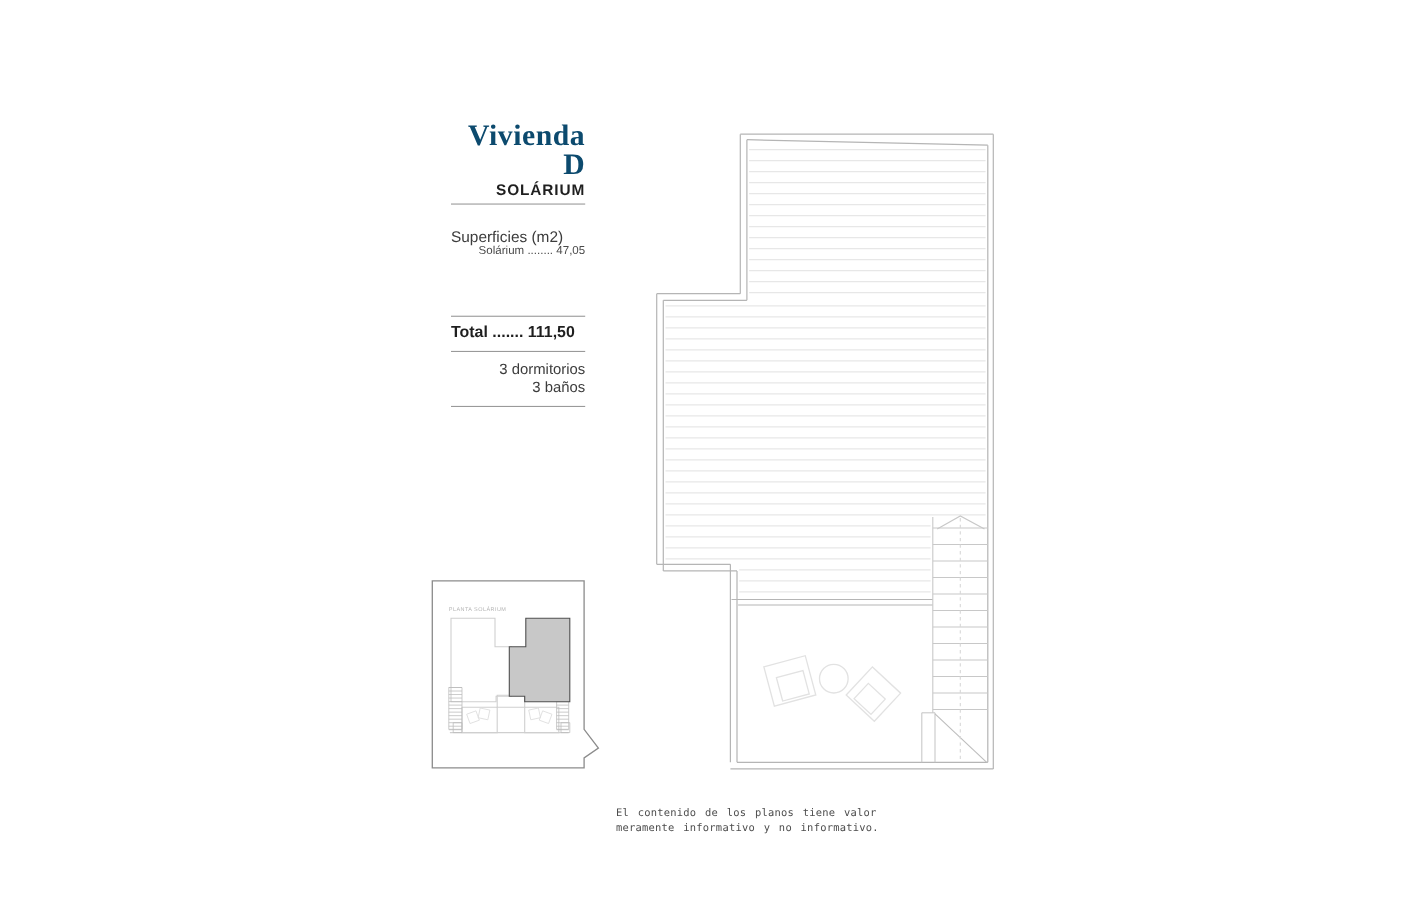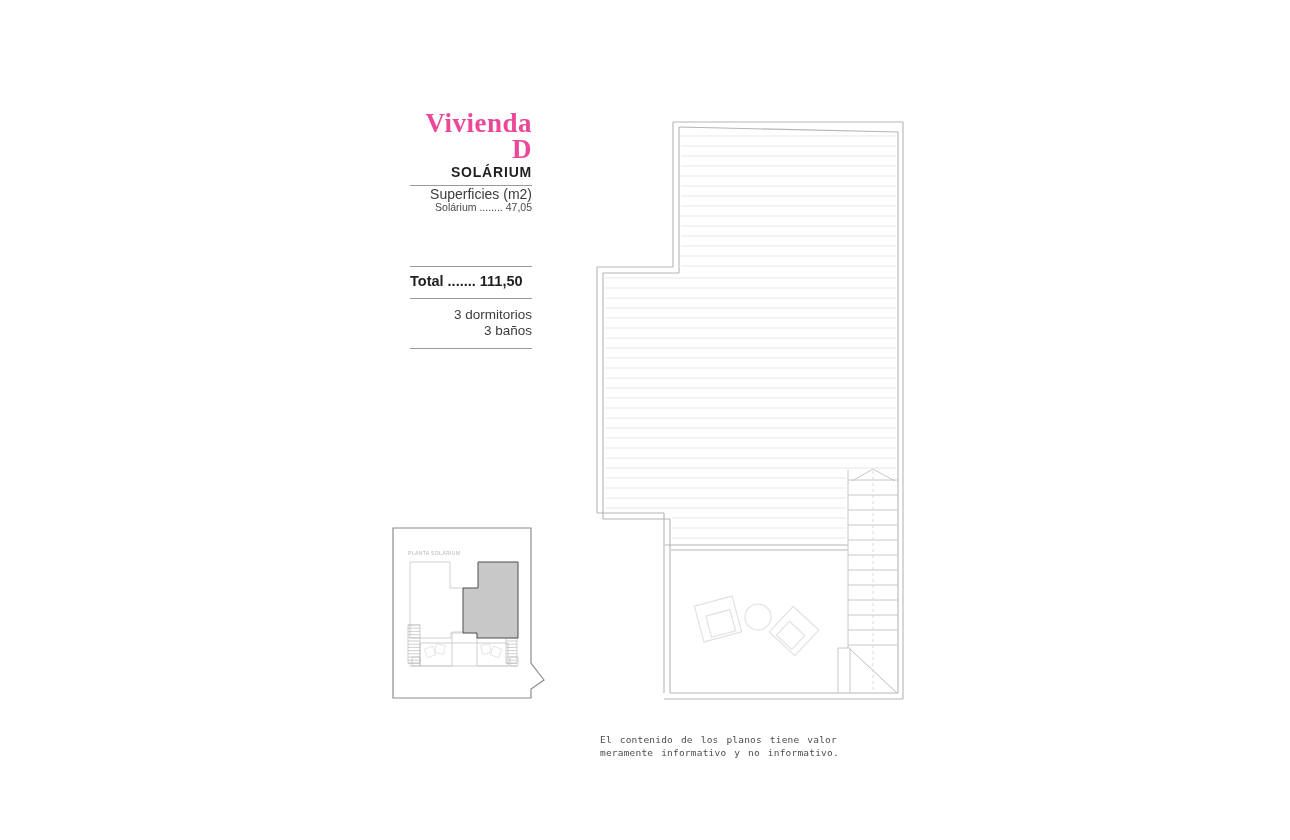--- a/index.html
+++ b/index.html
@@ -2,39 +2,39 @@
 <html><head>
 <meta charset="utf-8">
 <style>
   html,body{margin:0;padding:0;background:#fff;}
   #sheet{position:relative;width:1290px;height:840px;background:#fff;overflow:hidden;
          font-family:"Liberation Sans",sans-serif;}
 
   
   .title-block{position:absolute;left:410px;top:110px;width:122px;}
   .tb-title{margin:0;font-family:"Liberation Serif",serif;font-weight:bold;
-            font-size:27px;line-height:26px;color:#ec4899;text-align:right;letter-spacing:.5px;}
+            font-size:27px;line-height:26px;color:#0c4a6e;text-align:right;letter-spacing:.5px;}
   .tb-subtitle{margin:3px 0 0 0;font-size:14px;font-weight:bold;color:#1f1f1f;
                text-align:right;letter-spacing:.8px;line-height:15px;}
   .rule{border:none;border-top:1.3px solid #9a9a9a;margin:0;width:100%;}
   .rule1{margin-top:5px;}
-  .tb-surfaces{margin-top:1px;font-size:14px;color:#3c3c3c;text-align:right;line-height:15px;}
+  .tb-surfaces{margin-top:22px;font-size:14px;color:#3c3c3c;text-align:left;line-height:15px;}
   .tb-srow{margin-top:0;font-size:10.5px;color:#4a4a4a;text-align:right;line-height:11px;}
   .rule2{margin-top:53px;}
   .tb-total{padding:7px 0 9px 0;font-size:14.5px;font-weight:bold;color:#1f1f1f;
             line-height:15px;}
   .tb-features{padding:8px 0 9px 0;font-size:13.5px;color:#3c3c3c;text-align:right;line-height:16px;}
 
   
   .main-plan{position:absolute;left:595px;top:113px;}
   .key-plan{position:absolute;left:391px;top:526px;}
   svg line,svg path,svg rect,svg circle,svg polyline{vector-effect:non-scaling-stroke;}
 
   
-  .disclaimer{position:absolute;left:600px;top:733px;
+  .disclaimer{position:absolute;left:560px;top:733px;
               font-family:"DejaVu Sans Mono",monospace;font-size:9.5px;line-height:13px;
               color:#4d4d4d;letter-spacing:.2px;word-spacing:2px;white-space:nowrap;}
 </style>
 </head>
 <body>
 
 <div id="sheet">
 
   <div class="title-block">
     <h1 class="tb-title">Vivienda D</h1>

